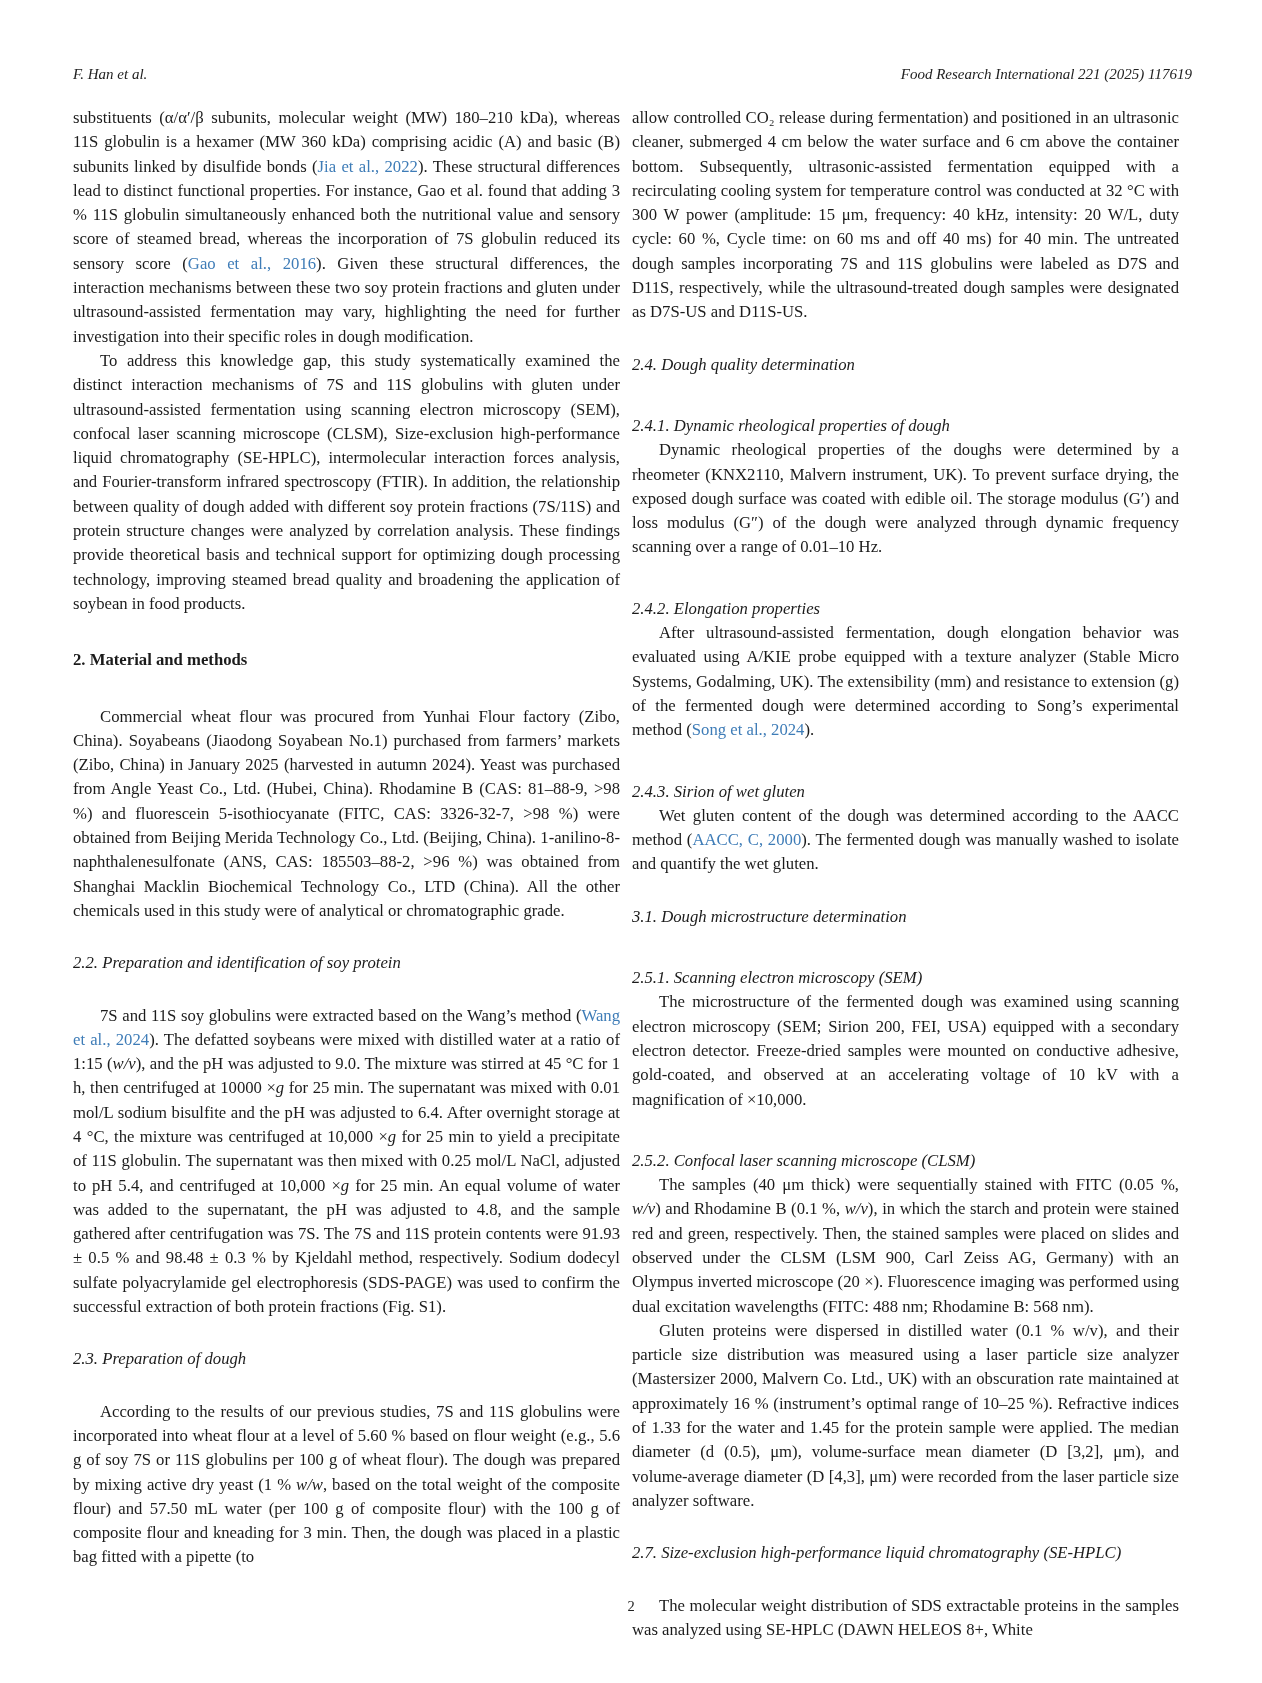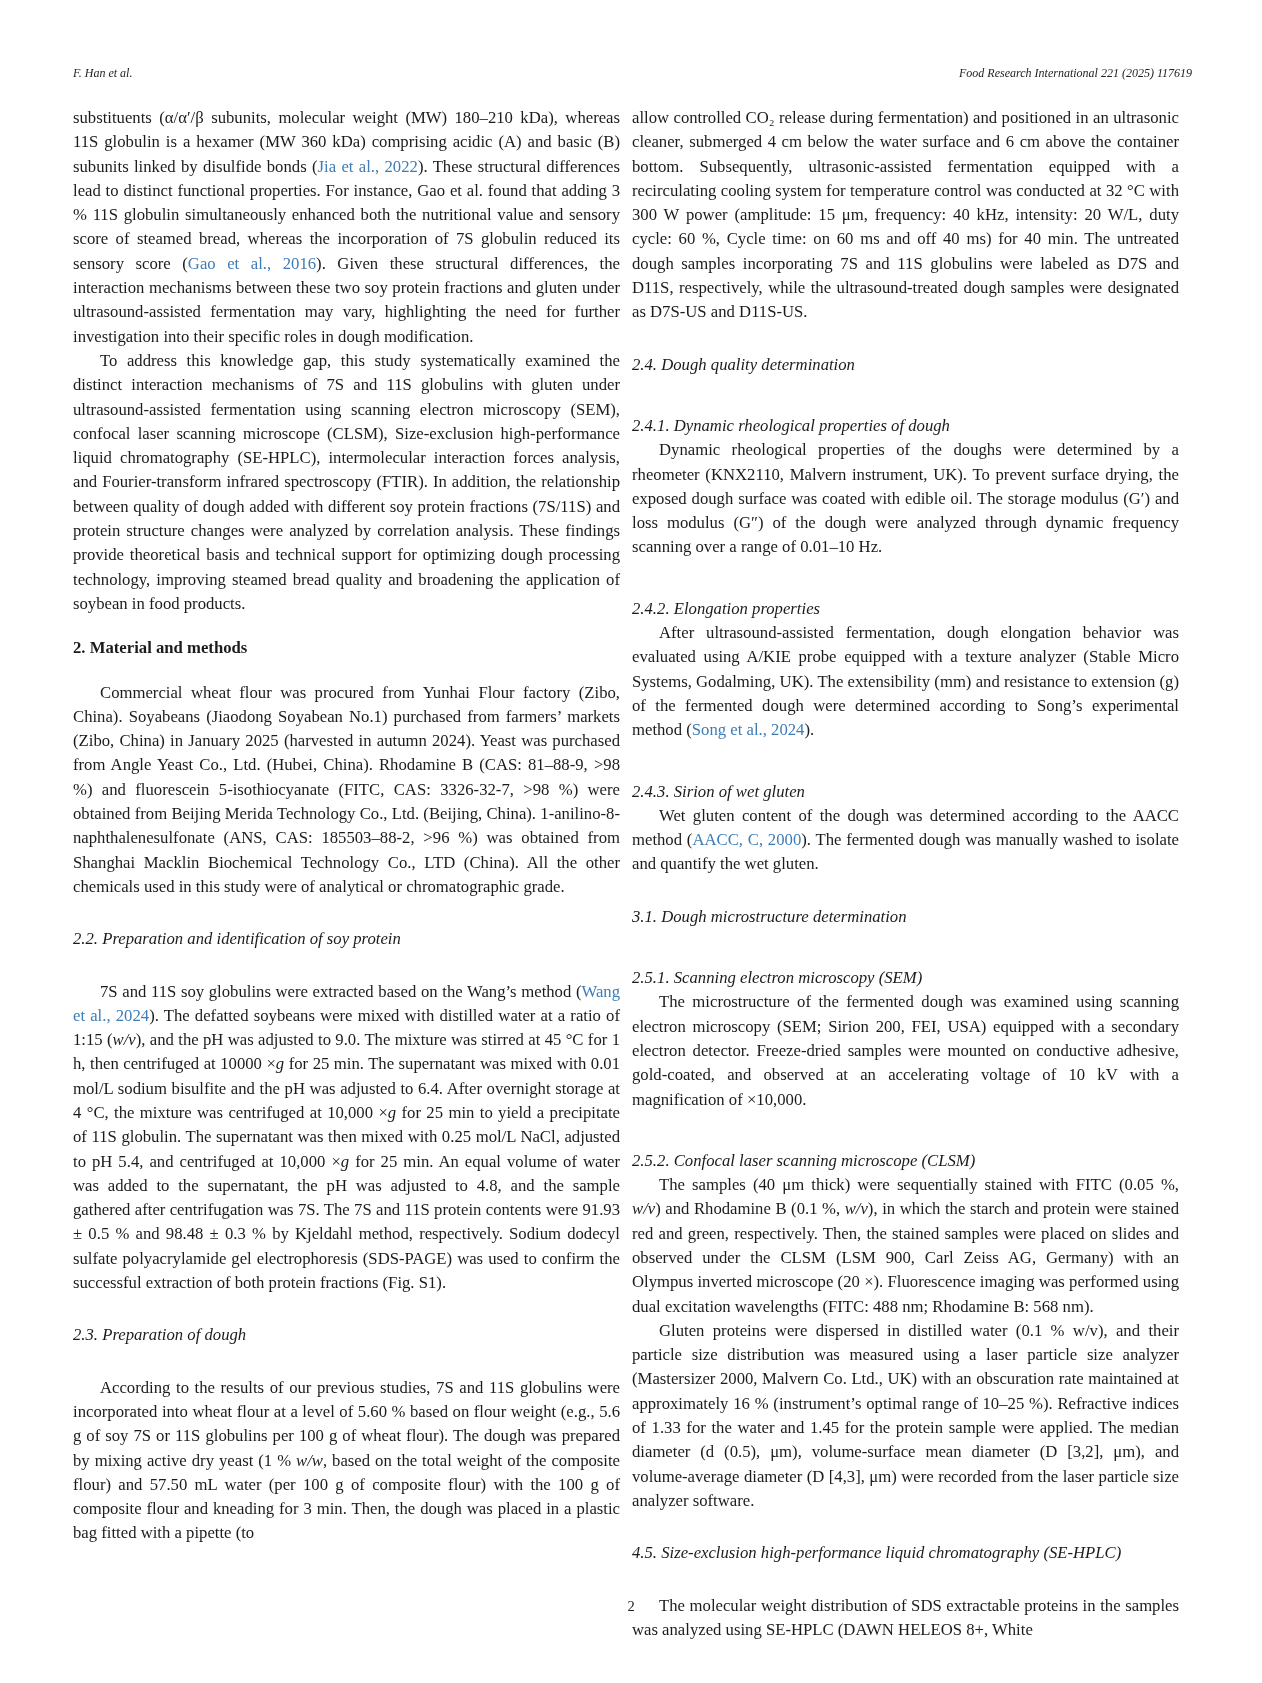--- a/index.html
+++ b/index.html
@@ -13,21 +13,21 @@
     box-sizing: border-box;
     overflow: hidden;
   }
   .running-head {
     position: absolute;
     top: 66px;
     left: 73px;
     right: 70px;
     display: flex;
     justify-content: space-between;
-    font-size: 12px;
+    font-size: 15px;
     font-style: italic;
     color: #222222;
   }
   .columns {
     position: absolute;
     top: 106px;
     left: 73px;
     right: 70px;
     display: flex;
     gap: 12px;
@@ -36,21 +36,21 @@
     width: 547px;
     font-size: 16.7px;
     line-height: 24.3px;
     text-align: justify;
     color: #1b1b1b;
   }
   .para { margin: 0; }
   .para.indent { text-indent: 27px; }
   .h1 {
     font-weight: bold;
-    margin: 20px 0;
+    margin: 32px 0;
     text-align: left;
   }
   .h2 {
     font-style: italic;
     margin: 28px 0;
     text-align: left;
   }
   .h3 {
     font-style: italic;
     margin: 37px 0 0 0;
@@ -99,19 +99,19 @@
         <div class="h3">2.4.2. Elongation properties</div>
         <p class="para indent">After ultrasound-assisted fermentation, dough elongation behavior was evaluated using A/KIE probe equipped with a texture analyzer (Stable Micro Systems, Godalming, UK). The extensibility (mm) and resistance to extension (g) of the fermented dough were determined according to Song’s experimental method (<a class="cite">Song et al., 2024</a>).</p>
         <div class="h3">2.4.3. Sirion of wet gluten</div>
         <p class="para indent">Wet gluten content of the dough was determined according to the AACC method (<a class="cite">AACC, C, 2000</a>). The fermented dough was manually washed to isolate and quantify the wet gluten.</p>
         <div class="h2">3.1. Dough microstructure determination</div>
         <div class="h3">2.5.1. Scanning electron microscopy (SEM)</div>
         <p class="para indent">The microstructure of the fermented dough was examined using scanning electron microscopy (SEM; Sirion 200, FEI, USA) equipped with a secondary electron detector. Freeze-dried samples were mounted on conductive adhesive, gold-coated, and observed at an accelerating voltage of 10 kV with a magnification of ×10,000.</p>
         <div class="h3">2.5.2. Confocal laser scanning microscope (CLSM)</div>
         <p class="para indent">The samples (40 μm thick) were sequentially stained with FITC (0.05 %, <i>w/v</i>) and Rhodamine B (0.1 %, <i>w/v</i>), in which the starch and protein were stained red and green, respectively. Then, the stained samples were placed on slides and observed under the CLSM (LSM 900, Carl Zeiss AG, Germany) with an Olympus inverted microscope (20 ×). Fluorescence imaging was performed using dual excitation wavelengths (FITC: 488 nm; Rhodamine B: 568 nm).</p>
         <p class="para indent">Gluten proteins were dispersed in distilled water (0.1 % w/v), and their particle size distribution was measured using a laser particle size analyzer (Mastersizer 2000, Malvern Co. Ltd., UK) with an obscuration rate maintained at approximately 16 % (instrument’s optimal range of 10–25 %). Refractive indices of 1.33 for the water and 1.45 for the protein sample were applied. The median diameter (d (0.5), μm), volume-surface mean diameter (D [3,2], μm), and volume-average diameter (D [4,3], μm) were recorded from the laser particle size analyzer software.</p>
-        <div class="h2">4.5. Size-exclusion high-performance liquid chromatography (SE-HPLC)</div>
+        <div class="h2">2.7. Size-exclusion high-performance liquid chromatography (SE-HPLC)</div>
         <p class="para indent">The molecular weight distribution of SDS extractable proteins in the samples was analyzed using SE-HPLC (DAWN HELEOS 8+, White</p>
       </div>
   </div>
 
   <div class="page-footer">2</div>
 </div>
 
 </body></html>

